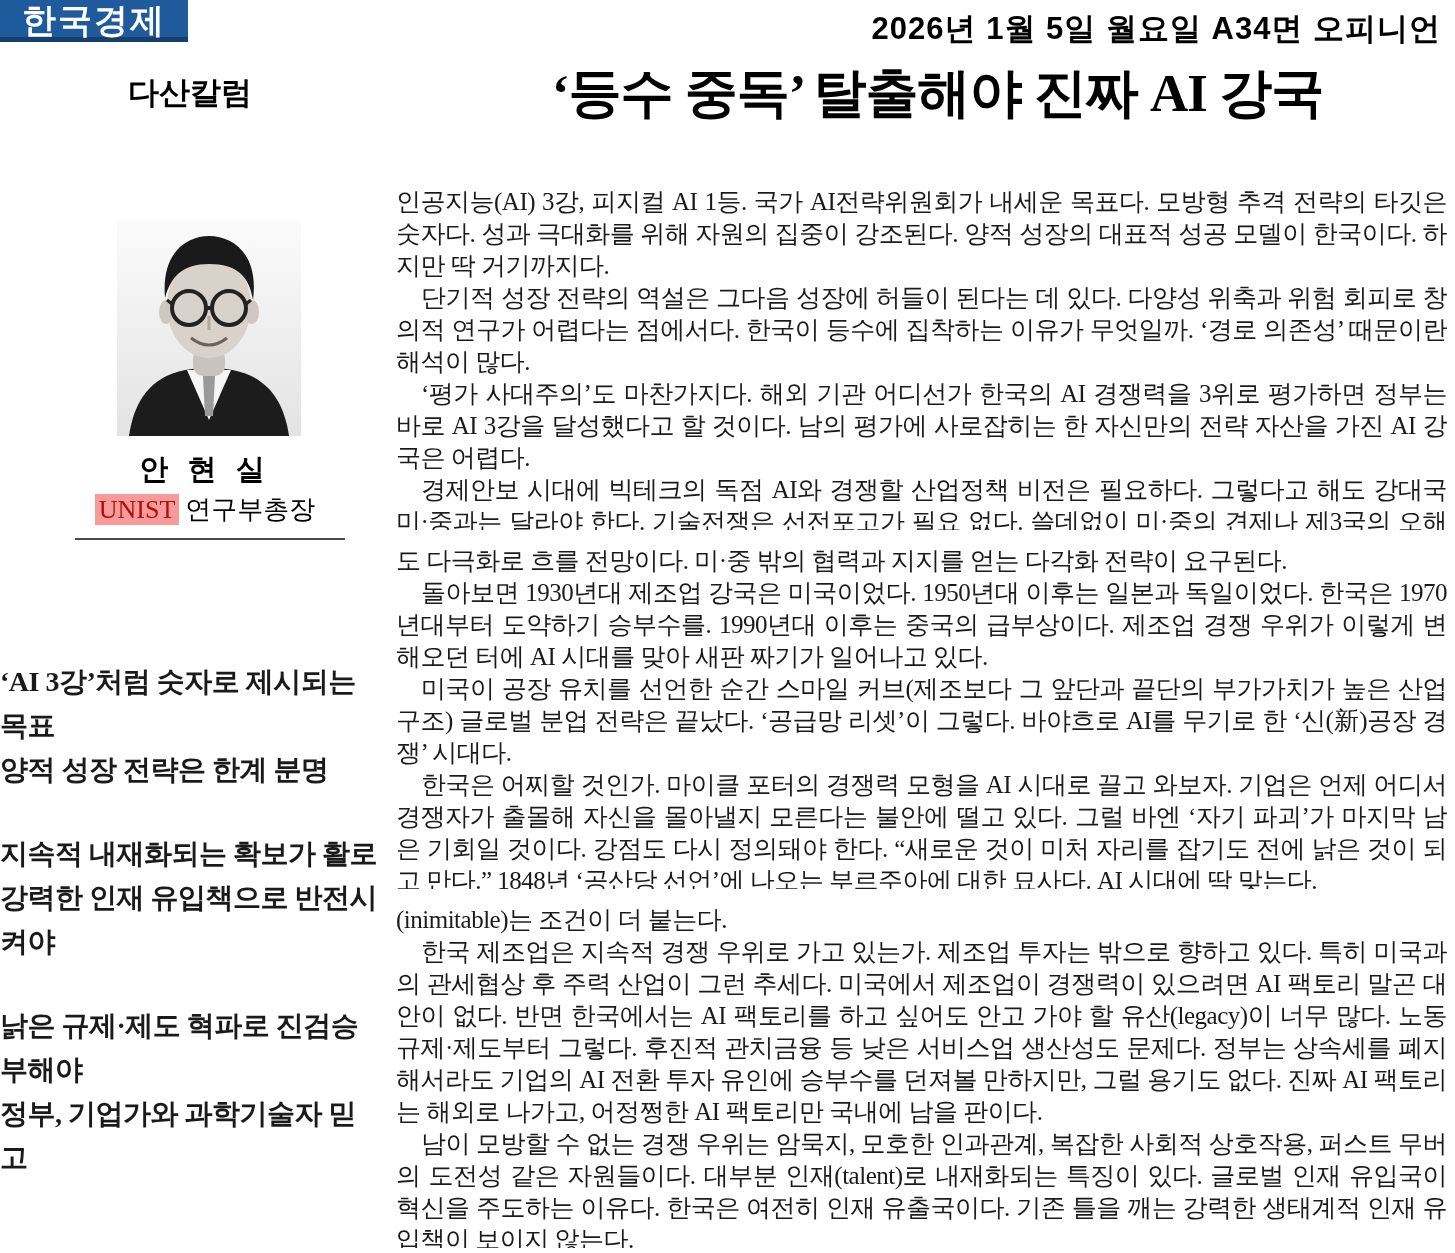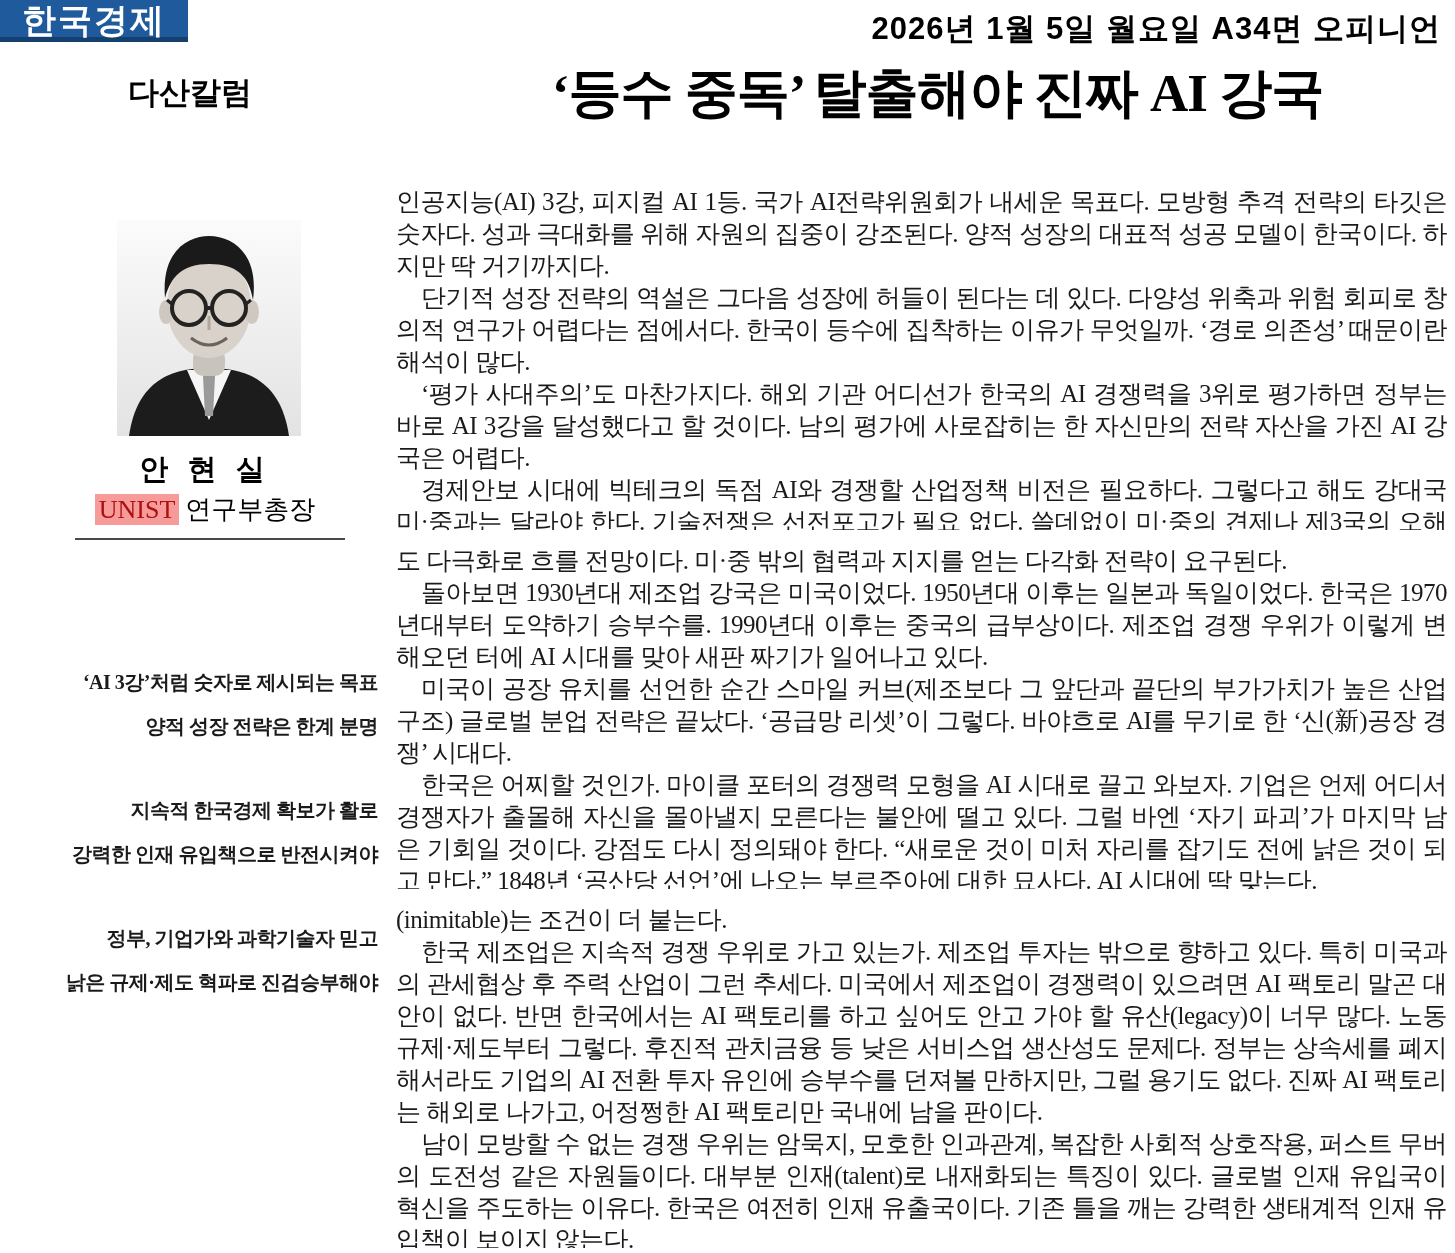--- a/index.html
+++ b/index.html
@@ -74,23 +74,23 @@
     padding:1px 4px;
     margin-right:6px;
   }
   .side-divider {
     position:absolute; left:75px; top:538px;
     width:270px; height:2px; background:#4a4a4a;
   }
   
   .quotes {
     position:absolute; left:0; top:660px; width:378px;
-    text-align:right;
-    font-family:"Liberation Serif","DejaVu Serif",serif;
-    font-size:20px; font-weight:600;
+    text-align:left;
+    font-family:"Liberation Serif","DejaVu Serif",serif;
+    font-size:28px; font-weight:600;
     line-height:44px;
     letter-spacing:-0.5px;
     color:#1a1a1a;
   }
   .quote-block { margin-bottom:40px; }
   
   .body-columns {
     position:absolute; left:396px; top:186px; right:8px;
     height:1062px;
     display:flex; gap:15px;
@@ -159,26 +159,26 @@
 <div class="author-name">안 현 실</div>
 <div class="author-affil"><span class="hl">UNIST</span><span>연구부총장</span></div>
 <div class="side-divider"></div>
 
 <div class="quotes">
   <div class="quote-block">
     <div>‘AI 3강’처럼 숫자로 제시되는 목표</div>
     <div>양적 성장 전략은 한계 분명</div>
   </div>
   <div class="quote-block">
-    <div>지속적 한국경제 확보가 활로</div>
+    <div>지속적 내재화되는 확보가 활로</div>
     <div>강력한 인재 유입책으로 반전시켜야</div>
   </div>
   <div class="quote-block">
+    <div>낡은 규제·제도 혁파로 진검승부해야</div>
     <div>정부, 기업가와 과학기술자 믿고</div>
-    <div>낡은 규제·제도 혁파로 진검승부해야</div>
   </div>
 </div>
 
 <div class="body-columns">
   <div class="col">
     <p>인공지능(AI) 3강, 피지컬 AI 1등. 국가 AI전략위원회가 내세운 목표다. 모방형 추격 전략의 타깃은 숫자다. 성과 극대화를 위해 자원의 집중이 강조된다. 양적 성장의 대표적 성공 모델이 한국이다. 하지만 딱 거기까지다.</p>
     <p class="indent">단기적 성장 전략의 역설은 그다음 성장에 허들이 된다는 데 있다. 다양성 위축과 위험 회피로 창의적 연구가 어렵다는 점에서다. 한국이 등수에 집착하는 이유가 무엇일까. ‘경로 의존성’ 때문이란 해석이 많다.</p>
     <p class="indent">‘평가 사대주의’도 마찬가지다. 해외 기관 어디선가 한국의 AI 경쟁력을 3위로 평가하면 정부는 바로 AI 3강을 달성했다고 할 것이다. 남의 평가에 사로잡히는 한 자신만의 전략 자산을 가진 AI 강국은 어렵다.</p>
     <p class="indent">경제안보 시대에 빅테크의 독점 AI와 경쟁할 산업정책 비전은 필요하다. 그렇다고 해도 강대국 미·중과는 달라야 한다. 기술전쟁은 선전포고가 필요 없다. 쓸데없이 미·중의 견제나 제3국의 오해를 불러들일 이유가 없다. 무역으로 먹고사는 한국은 특히 그렇다. 세계 경제에서 미·중 비중은 줄어들 수밖에 없다. ‘글로벌 혁신 지리학’</p>
   </div>

